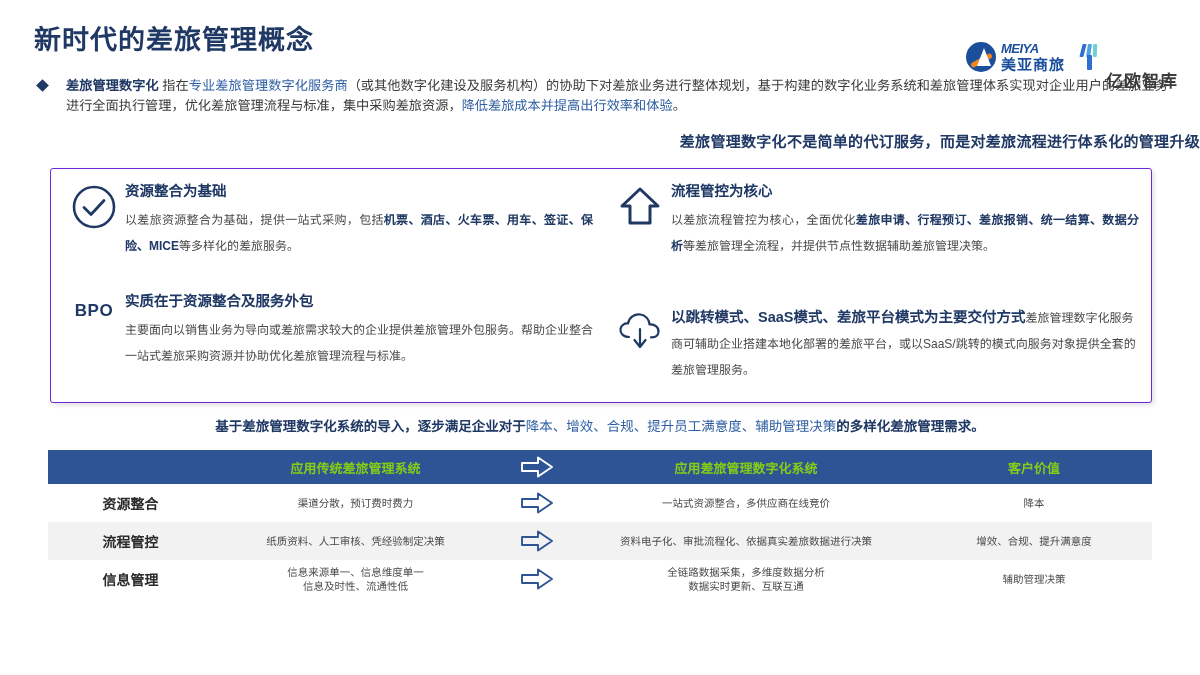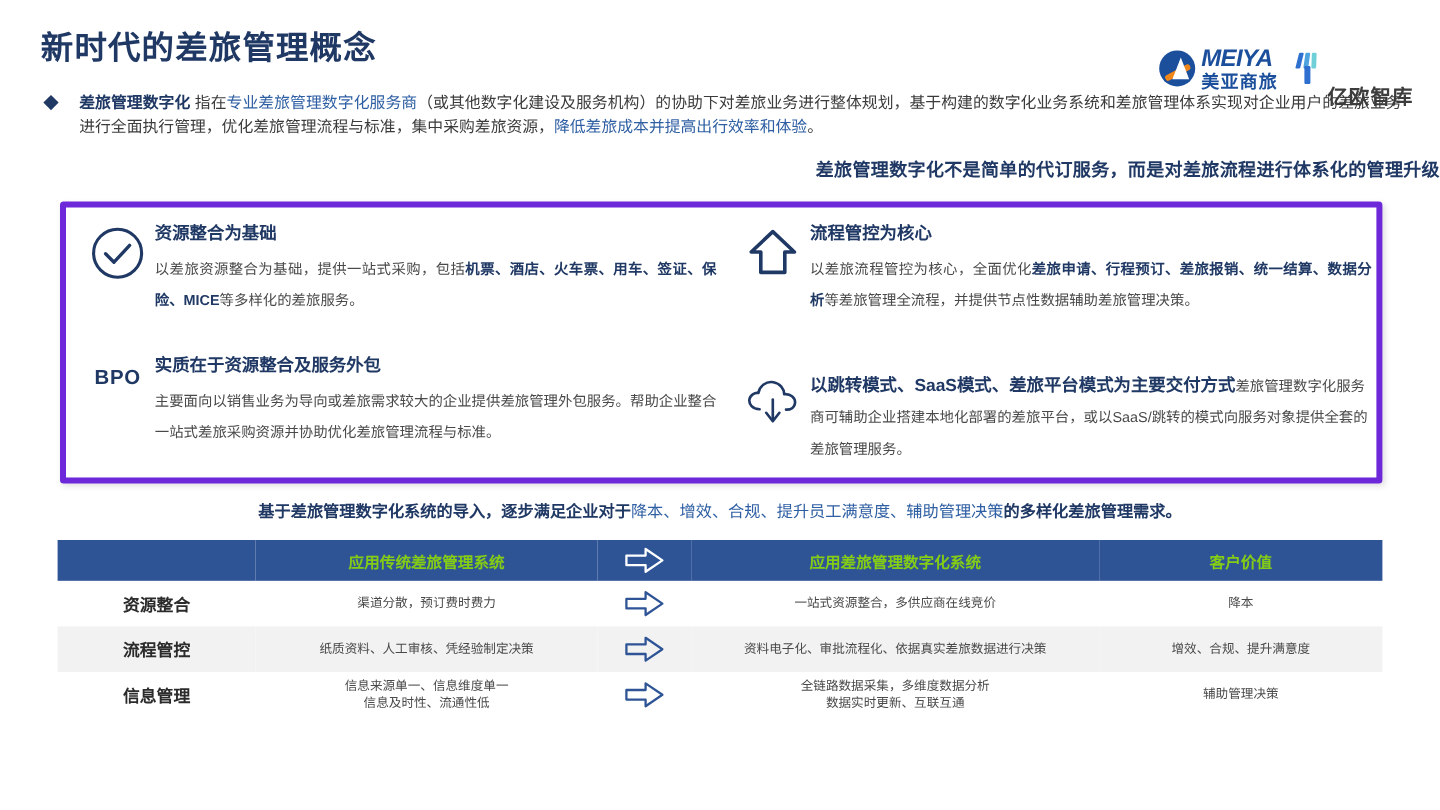--- a/index.html
+++ b/index.html
@@ -66,21 +66,21 @@
     content: "";
     position: absolute;
     left: 11px; top: 6px;
     width: 0; height: 0;
     border-left: 7px solid transparent;
     border-right: 7px solid transparent;
     border-bottom: 18px solid #ffffff;
   }
   .logo-text-wrap { display: flex; flex-direction: column; line-height: 1; }
   .logo-latin {
-    font-size: 20px;
+    font-size: 13px;
     font-weight: bold;
     font-style: italic;
     color: #1b4f9c;
     letter-spacing: -0.5px;
   }
   .logo-cn {
     font-size: 15px;
     font-weight: bold;
     color: #1b4f9c;
     letter-spacing: 1px;
@@ -147,21 +147,21 @@
   }
 
   
   #card-panel {
     position: absolute;
     left: 50px;
     top: 168px;
     width: 1102px;
     height: 235px;
     background: #ffffff;
-    border: 5px solid #6d28d9;
+    border: 1px solid #6d28d9;
     border-radius: 3px;
     box-shadow: 2px 2px 5px rgba(0,0,0,0.13);
     box-sizing: border-box;
   }
   .card {
     position: absolute;
     display: flex;
     align-items: flex-start;
   }
   #card-resource   { left: 12px;  top: 12px;  width: 530px; }

